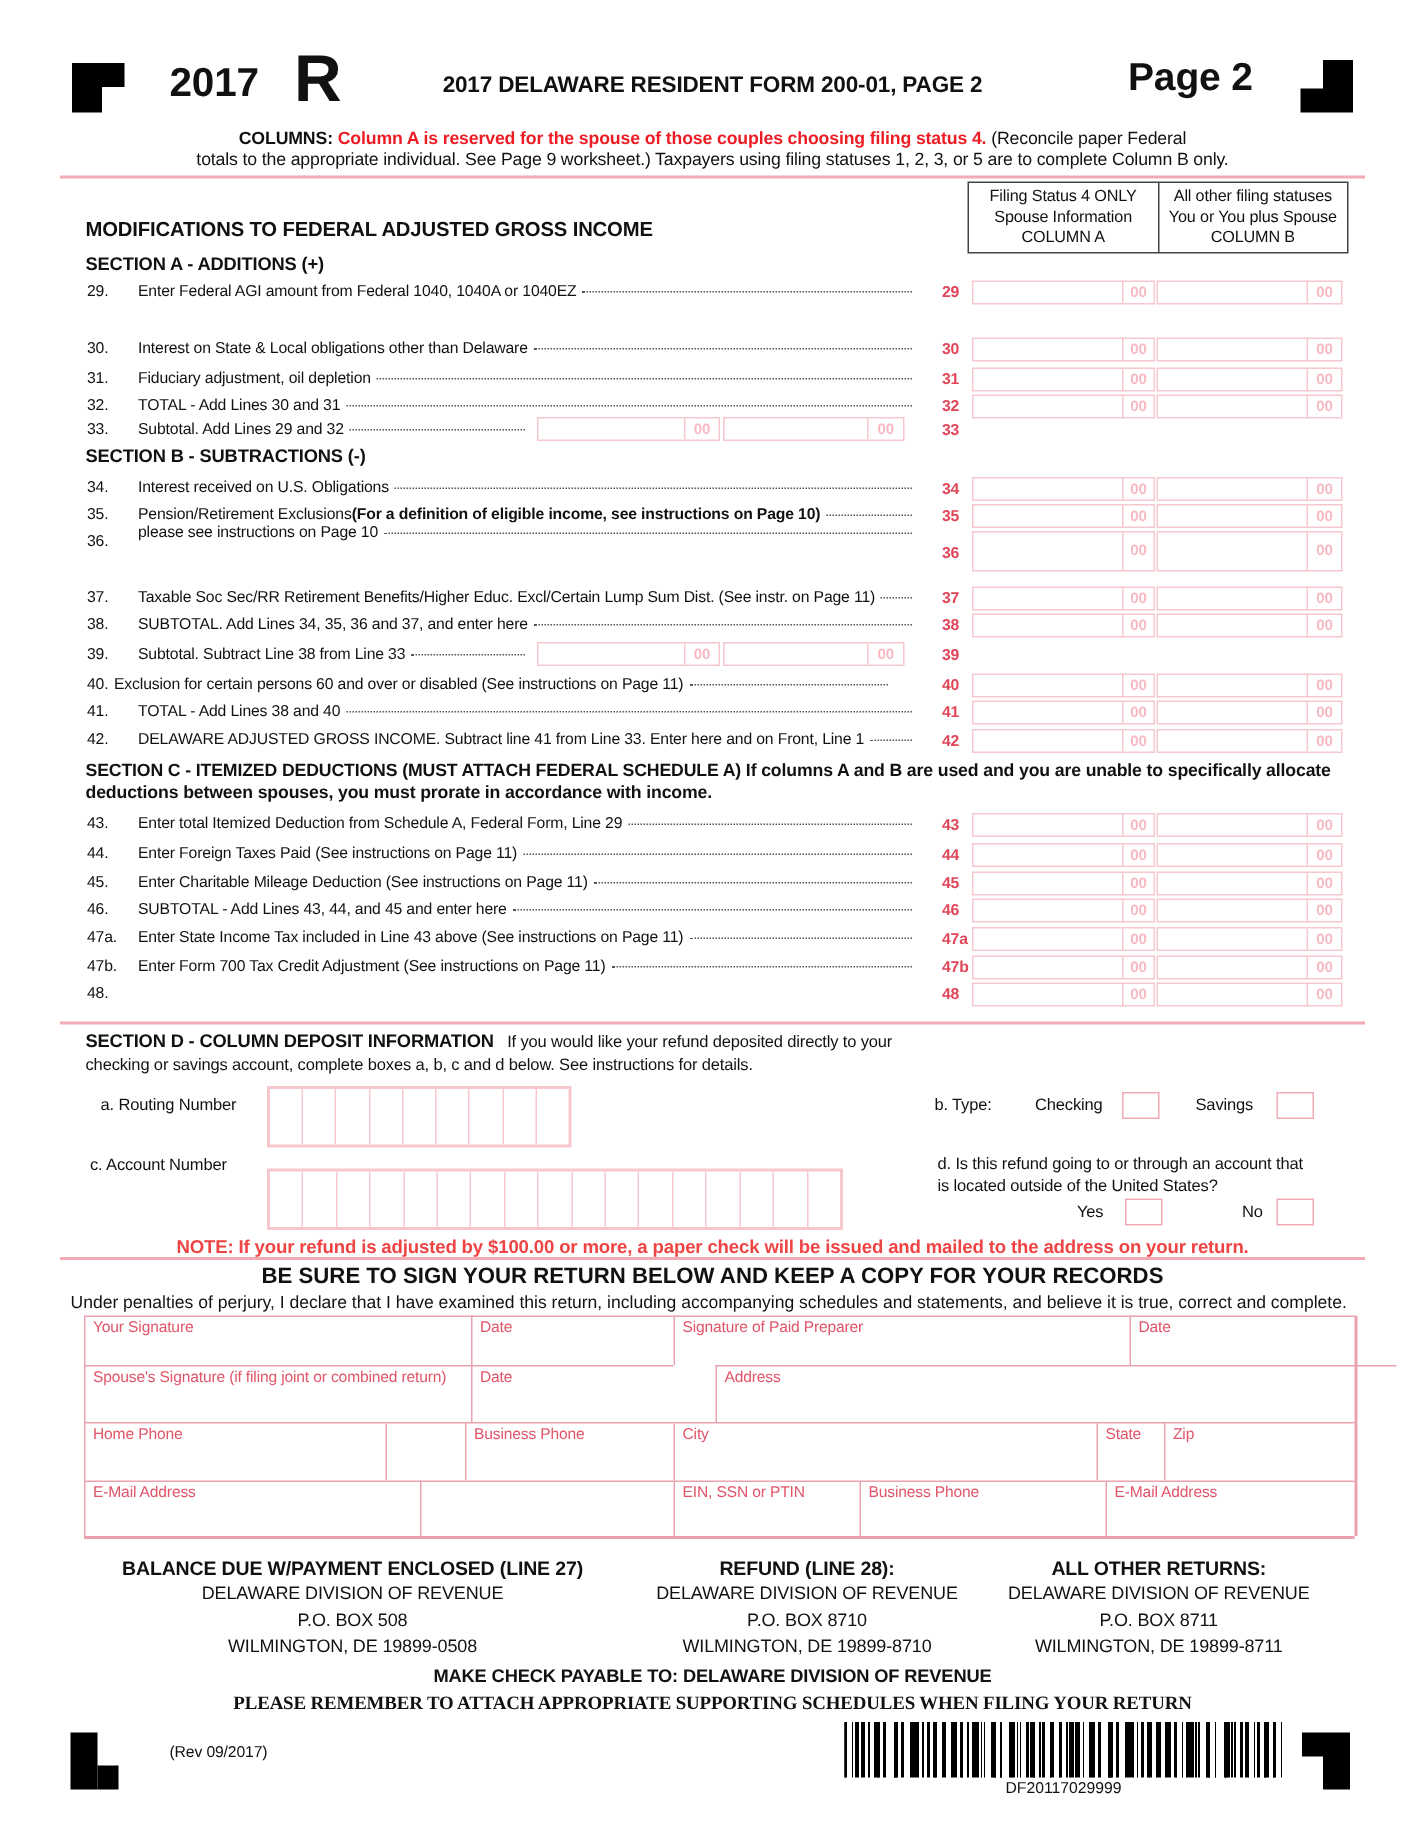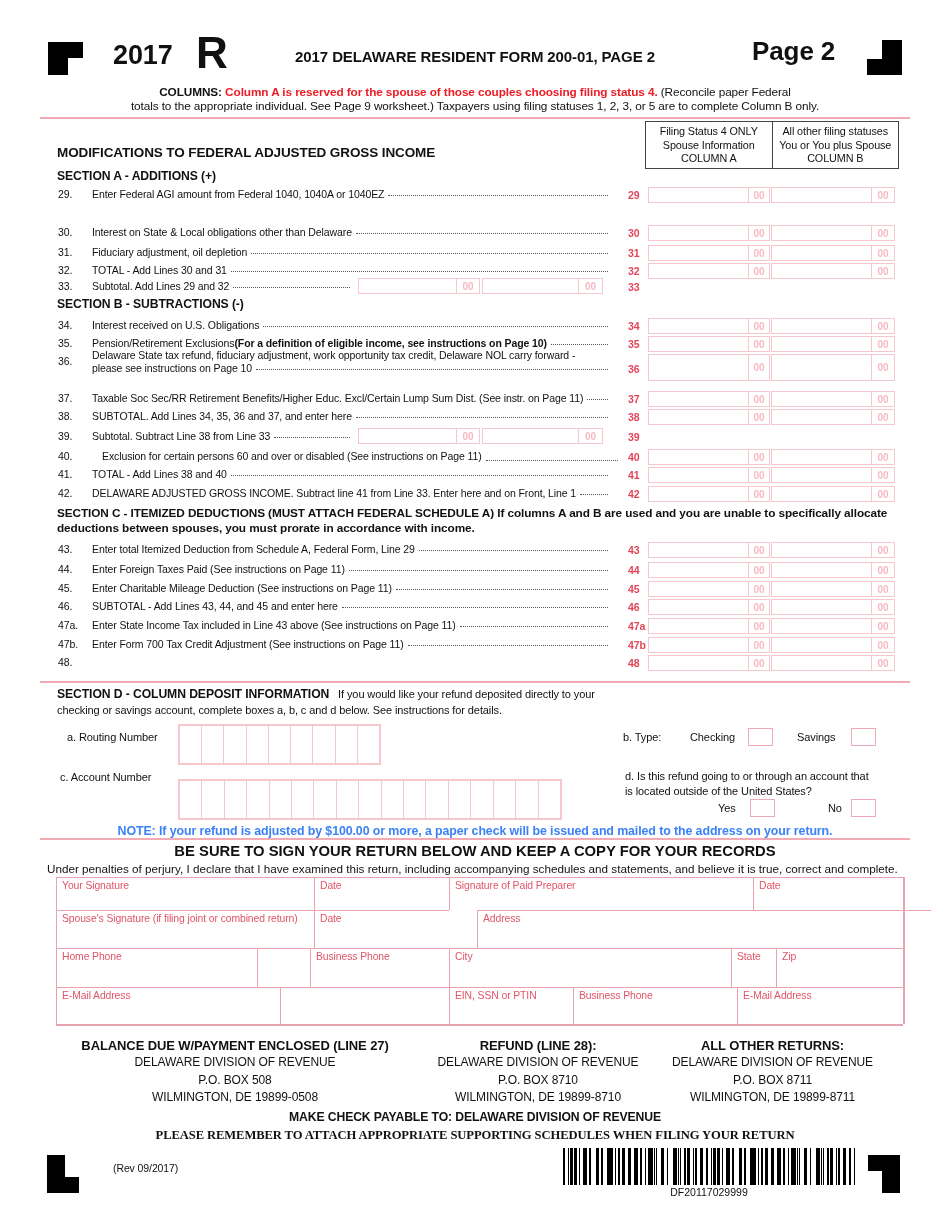--- a/index.html
+++ b/index.html
@@ -32,21 +32,21 @@
   .mbox{position:absolute;border:1.5px solid #f6c8ce;background:#fff;display:flex;box-sizing:border-box;}
   .mbox .amt{flex:1;}
   .mbox .cents{border-left:1.5px solid #f6c8ce;color:#f7b9c2;font-weight:bold;font-size:10px;
                display:flex;align-items:center;justify-content:center;}
   
   .sdtxt{font-size:11px;line-height:15px;}
   .grid{position:absolute;border:2px solid #f6c8ce;display:flex;box-sizing:border-box;background:#fff;}
   .grid .gc{flex:1;border-left:1.5px solid #f6c8ce;}
   .grid .gc:first-child{border-left:none;}
   .chk{position:absolute;width:25px;height:18px;border:1.5px solid #efaab6;background:#fff;box-sizing:border-box;}
-  .noteline{font-size:12.4px;font-weight:bold;color:#3b82f6;width:100%;}
+  .noteline{font-size:12.4px;font-weight:bold;color:#ef4444;width:100%;}
   .signote{font-size:14.8px;font-weight:bold;width:100%;letter-spacing:0;}
   .perjury{font-size:11.7px;letter-spacing:0;}
   
   .scell{position:absolute;border-left:1.5px solid #eaa3ae;border-top:1.5px solid #eaa3ae;box-sizing:border-box;
          font-size:10.4px;color:#e05568;padding:2px 0 0 5px;background:#fff;}
   .tbot{position:absolute;height:1.5px;background:#eaa3ae;}
   .tright{position:absolute;width:1.5px;background:#eaa3ae;}
   
   .addr{position:absolute;text-align:center;}
   .addr .at{font-size:13px;font-weight:bold;line-height:17px;}
@@ -199,21 +199,20 @@
       <div class="mbox" style="left: 648px; top: 336px; width: 122px; height: 16px;">
         <div class="amt"></div>
         <div class="cents" style="width: 20px;">00</div>
       </div>
       <div class="mbox" style="left: 771px; top: 336px; width: 124px; height: 16px;">
         <div class="amt"></div>
         <div class="cents" style="width: 22px;">00</div>
       </div>
       <span class="lnum" style="left: 58px; top: 355px;">36.</span>
       <div class="lbl" style="left: 92px; top: 349px; width: 520px; display: block; white-space: normal;">
-        <div>Delaware State tax refund, fiduciary adjustment, work opportunity tax credit, Delaware NOL carry forward -</div>
         <div style="display: flex; align-items: baseline;">
           <span>please see instructions on Page 10</span>
           <span class="dots"></span>
         </div>
       </div>
       <span class="rnum" style="left: 628px; top: 363px;">36</span>
       <div class="mbox" style="left: 648px; top: 354px; width: 122px; height: 27px;">
         <div class="amt"></div>
         <div class="cents" style="width: 20px;">00</div>
       </div>
@@ -257,21 +256,21 @@
       <span class="rnum" style="left: 628px; top: 431px;">39</span>
       <div class="mbox" style="left: 358px; top: 428px; width: 122px; height: 16px;">
         <div class="amt"></div>
         <div class="cents" style="width: 22px;">00</div>
       </div>
       <div class="mbox" style="left: 482px; top: 428px; width: 121px; height: 16px;">
         <div class="amt"></div>
         <div class="cents" style="width: 23px;">00</div>
       </div>
       <span class="lnum" style="left: 58px; top: 450px;">40.</span>
-      <div class="lbl" style="left: 102px; top: 450px; width: 520px; align-items: flex-end;">
+      <div class="lbl" style="left: 76px; top: 450px; width: 520px;">
         <span>Exclusion for certain persons 60 and over or disabled (See instructions on Page 11)</span>
         <span class="dots"></span>
       </div>
       <span class="rnum" style="left: 628px; top: 451px;">40</span>
       <div class="mbox" style="left: 648px; top: 449px; width: 122px; height: 16px;">
         <div class="amt"></div>
         <div class="cents" style="width: 20px;">00</div>
       </div>
       <div class="mbox" style="left: 771px; top: 449px; width: 124px; height: 16px;">
         <div class="amt"></div>

